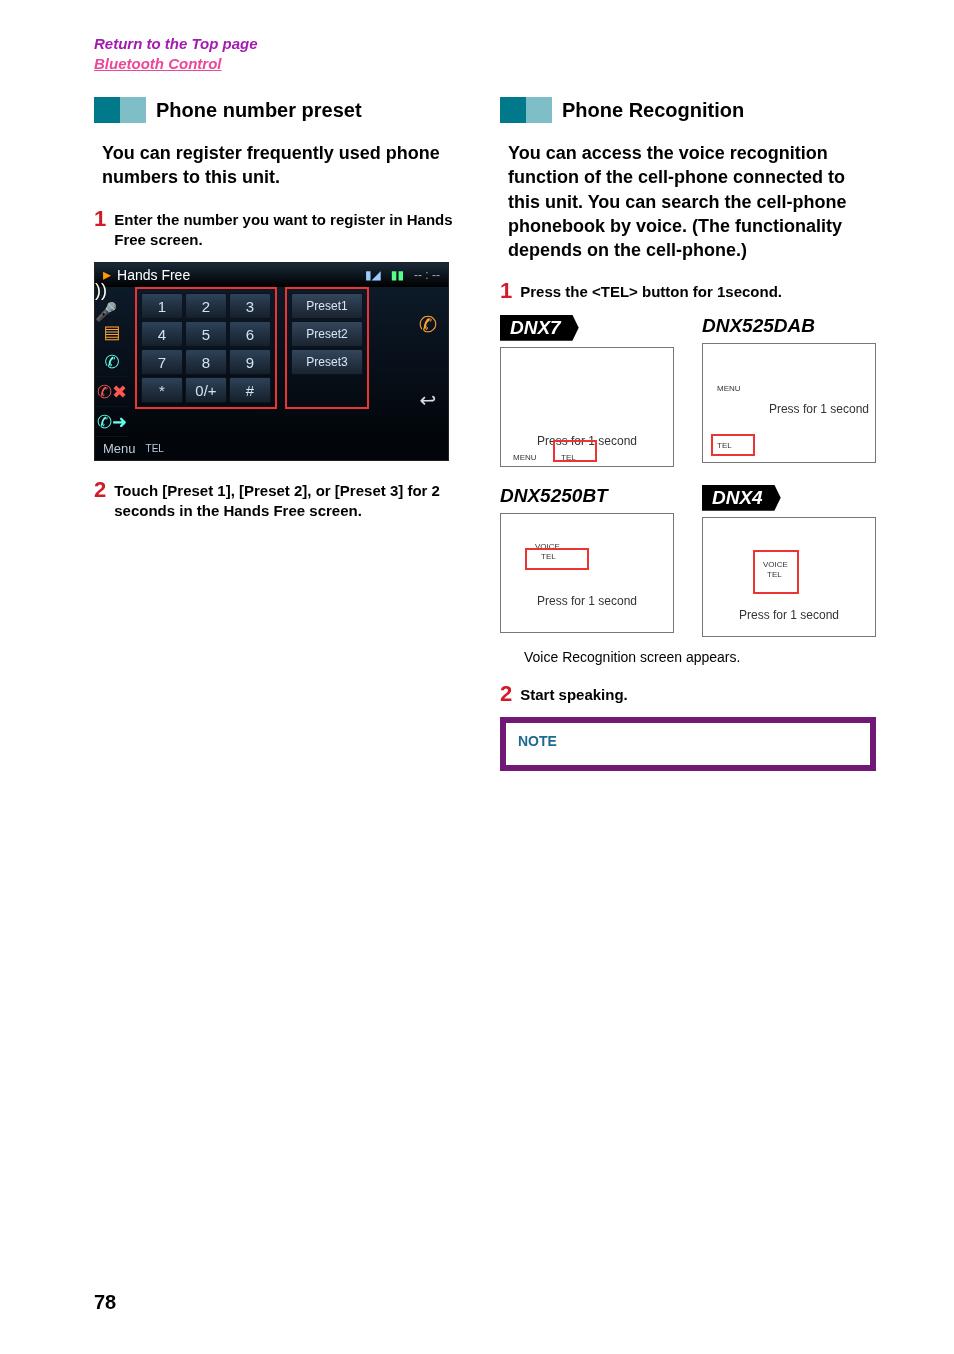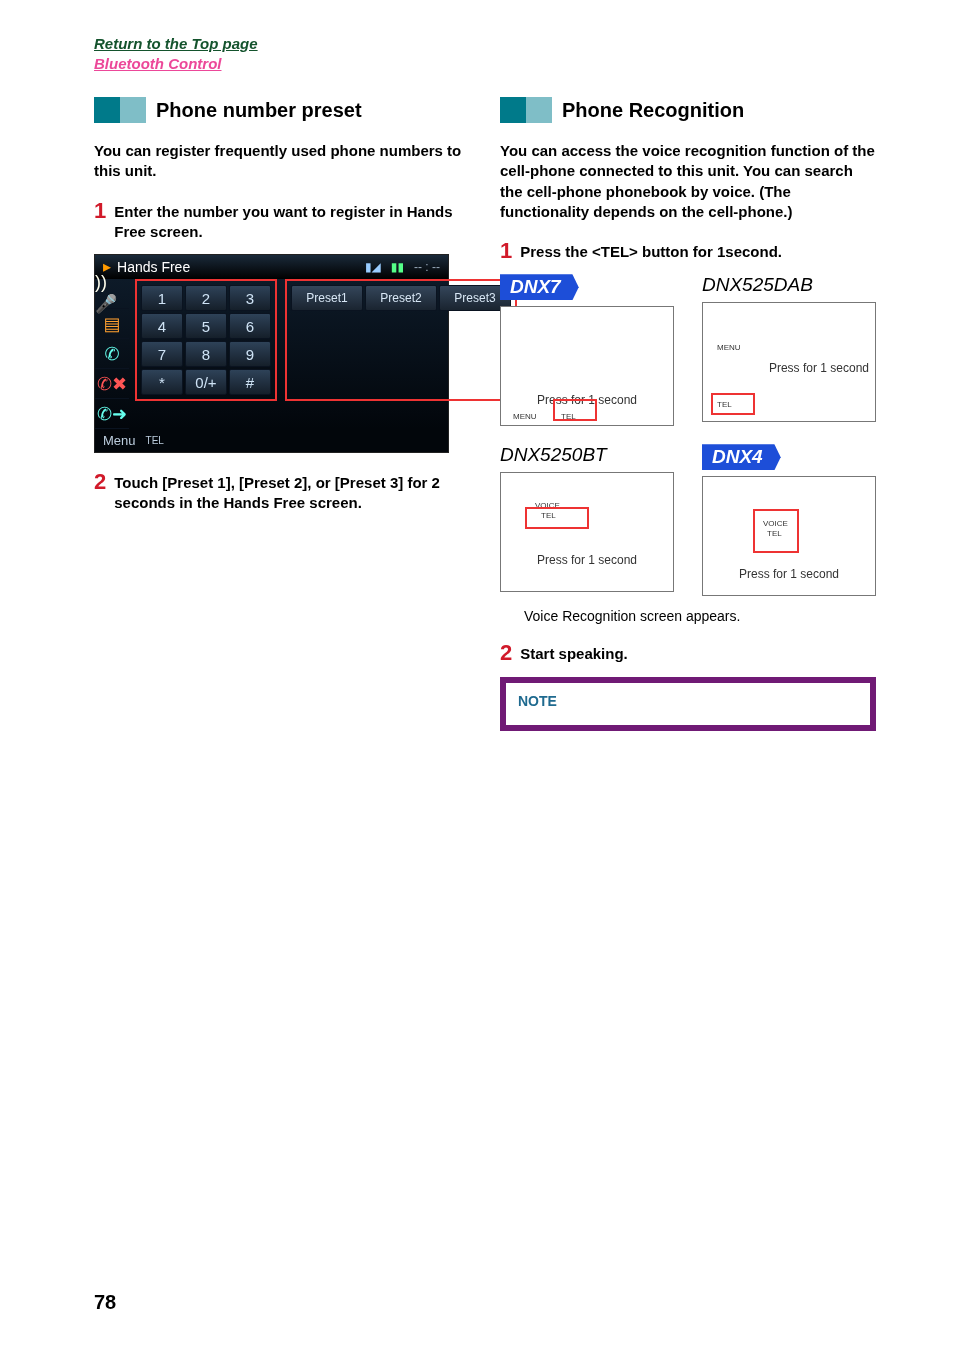--- a/index.html
+++ b/index.html
@@ -6,32 +6,32 @@
   body {
     font-family: -apple-system, "Helvetica Neue", Arial, sans-serif;
     width: 954px;
     height: 1354px;
     background: #fff;
     color: #000;
     position: relative;
     padding: 34px 78px 40px 94px;
   }
   .top-links { font-weight: 700; font-style: italic; font-size: 15px; line-height: 1.3; }
-  .link-blue { color: #14532d; text-decoration: underline; }
+  .link-blue { color: #a21caf; }
   .link-red  { color: #ec4899; text-decoration: underline; }
 
   .columns { display: flex; gap: 30px; margin-top: 24px; }
   .col { flex: 1 1 50%; }
 
   .section-header { display: flex; align-items: center; gap: 10px; margin-bottom: 18px; }
   .sq-dark { width: 26px; height: 26px; background: #007a8a; }
   .sq-light{ width: 26px; height: 26px; background: #7fbec7; margin-left: -10px; }
   .section-title { font-weight: 700; font-size: 20px; }
 
-  .intro { font-size: 15px; font-weight: 600; line-height: 1.35; margin-bottom: 18px; }
+  .intro { font-size: 18px; font-weight: 600; line-height: 1.35; margin-bottom: 18px; margin-left: 8px; }
 
   .step { display: flex; gap: 8px; margin-bottom: 12px; }
   .step-n { color: #d11a2a; font-weight: 800; font-size: 22px; line-height: 1; }
   .step-t { font-weight: 700; font-size: 15px; line-height: 1.35; padding-top: 2px; }
 
   
   .hf-frame {
     width: 355px; background: #000; border: 1px solid #222; margin: 6px 0 18px 0;
     font-family: Arial, sans-serif;
   }
@@ -59,34 +59,34 @@
   .clear-x { display:inline-block; background:#444; color:#fff; border-radius:6px; font-size:10px; padding:0 5px; }
   .dial-area { display:flex; gap:4px; padding:0 2px 0 2px; }
   .dialpad { border:2px solid #e33; padding:3px; }
   .dial-row { display:flex; }
   .dial-btn {
     width: 42px; height: 26px; margin:1px;
     background: linear-gradient(#2e4258,#151f2a);
     color:#cfe3f5; font-size:15px; display:flex; align-items:center; justify-content:center;
     border:1px solid #0a1320; border-radius:2px;
   }
-  .presets { display:flex; flex-direction:row; margin-left:4px; border:2px solid #e33; padding:3px; }
+  .presets { display:flex; flex-direction:column; margin-left:4px; border:2px solid #e33; padding:3px; }
   .preset-btn {
     width: 72px; height:26px; margin:1px;
     background: linear-gradient(#34465a,#1a2430);
     color:#d8e7f5; font-size:12px; display:flex; align-items:center; justify-content:center;
     border:1px solid #0a1320; border-radius:2px;
   }
   .hf-footer { display:flex; align-items:center; gap:10px; padding:4px 8px; color:#bcd; font-size:13px; background:#02060b;}
   .hf-footer .tel { font-size:10px; }
 
   
   .model-grid { display:grid; grid-template-columns: 1fr 1fr; gap: 18px 28px; margin: 8px 0 12px 0; }
-  .model-badge { display:inline-block; background:#1d4ed8; color:#fff; font-weight:800; font-style:italic; font-size:19px; padding:2px 18px 2px 10px; clip-path: polygon(0 0,92% 0,100% 50%,92% 100%,0 100%); margin-bottom:6px;}
-  .model-name  { font-weight:400; font-style:italic; font-size:19px; margin-bottom:6px; }
+  .model-badge { display:inline-block; background:#000000; color:#fff; font-weight:800; font-style:italic; font-size:19px; padding:2px 18px 2px 10px; clip-path: polygon(0 0,92% 0,100% 50%,92% 100%,0 100%); margin-bottom:6px;}
+  .model-name  { font-weight:700; font-style:italic; font-size:19px; margin-bottom:6px; }
   .diagram {
     height: 120px; border:1px solid #777; position:relative; background:#fff;
     display:flex; align-items:center; justify-content:center; font-size:11px; color:#444;
   }
   .diagram .caption { position:absolute; bottom:18px; font-size:12px; color:#333; }
   .redbox {
     position:absolute; border:2px solid #e33; width:44px; height:22px;
   }
   .redbox.a { left:30%; bottom:4px; }
   .redbox.b { left:8px; bottom:6px; }

